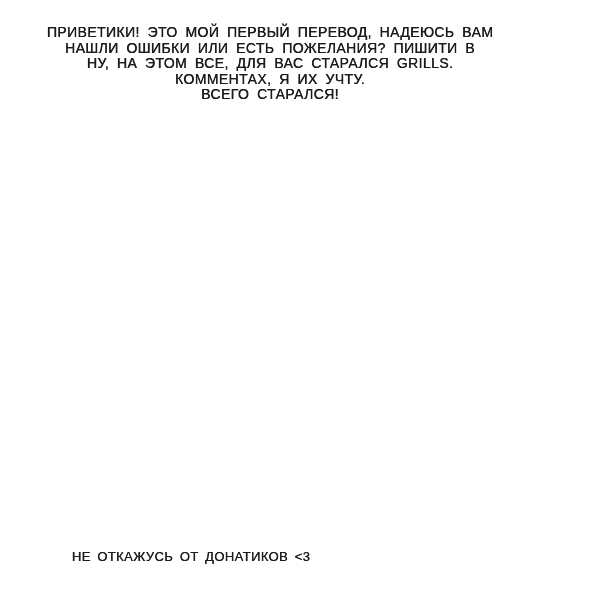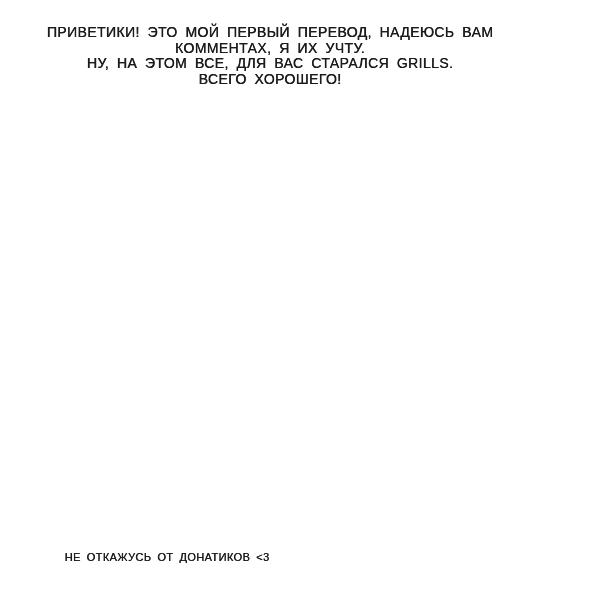--- a/index.html
+++ b/index.html
@@ -28,34 +28,36 @@
     width: 540px;            
     font-size: 14px;
     line-height: 15.5px;
     letter-spacing: 0.4px;
     word-spacing: 3.5px;
   }
   .bottom-note {
     top: 550px;
     left: 0;
     width: 334px;            
-    font-size: 11px;
+    font-size: 13px;
     line-height: 14px;
     letter-spacing: 0.4px;
     word-spacing: 2.5px;
+    padding-left: 24px;
   }
   .note-line {
     white-space: nowrap;
   }
 </style>
 </head>
 <body style="background: rgb(255, 255, 255);">
 
 <div class="note top-note" style="color: rgb(28, 28, 28);">
   <div class="note-line">ПРИВЕТИКИ! ЭТО МОЙ ПЕРВЫЙ ПЕРЕВОД, НАДЕЮСЬ ВАМ</div>
+  <div class="note-line">НАШЛИ ОШИБКИ ИЛИ ЕСТЬ ПОЖЕЛАНИЯ? ПИШИТИ В</div>
+  <div class="note-line">НУ, НА ЭТОМ ВСЕ, ДЛЯ ВАС СТАРАЛСЯ GRILLS.</div>
   <div class="note-line">КОММЕНТАХ, Я ИХ УЧТУ.</div>
-  <div class="note-line">НУ, НА ЭТОМ ВСЕ, ДЛЯ ВАС СТАРАЛСЯ GRILLS.</div>
-  <div class="note-line">ВСЕГО ХОРОШЕГО!</div>
+  <div class="note-line">ВСЕГО СТАРАЛСЯ!</div>
 </div>
 
 <div class="note bottom-note" style="color: rgb(28, 28, 28);">
   <div class="note-line">НЕ ОТКАЖУСЬ ОТ ДОНАТИКОВ &lt;3</div>
 </div>
 
 </body></html>

